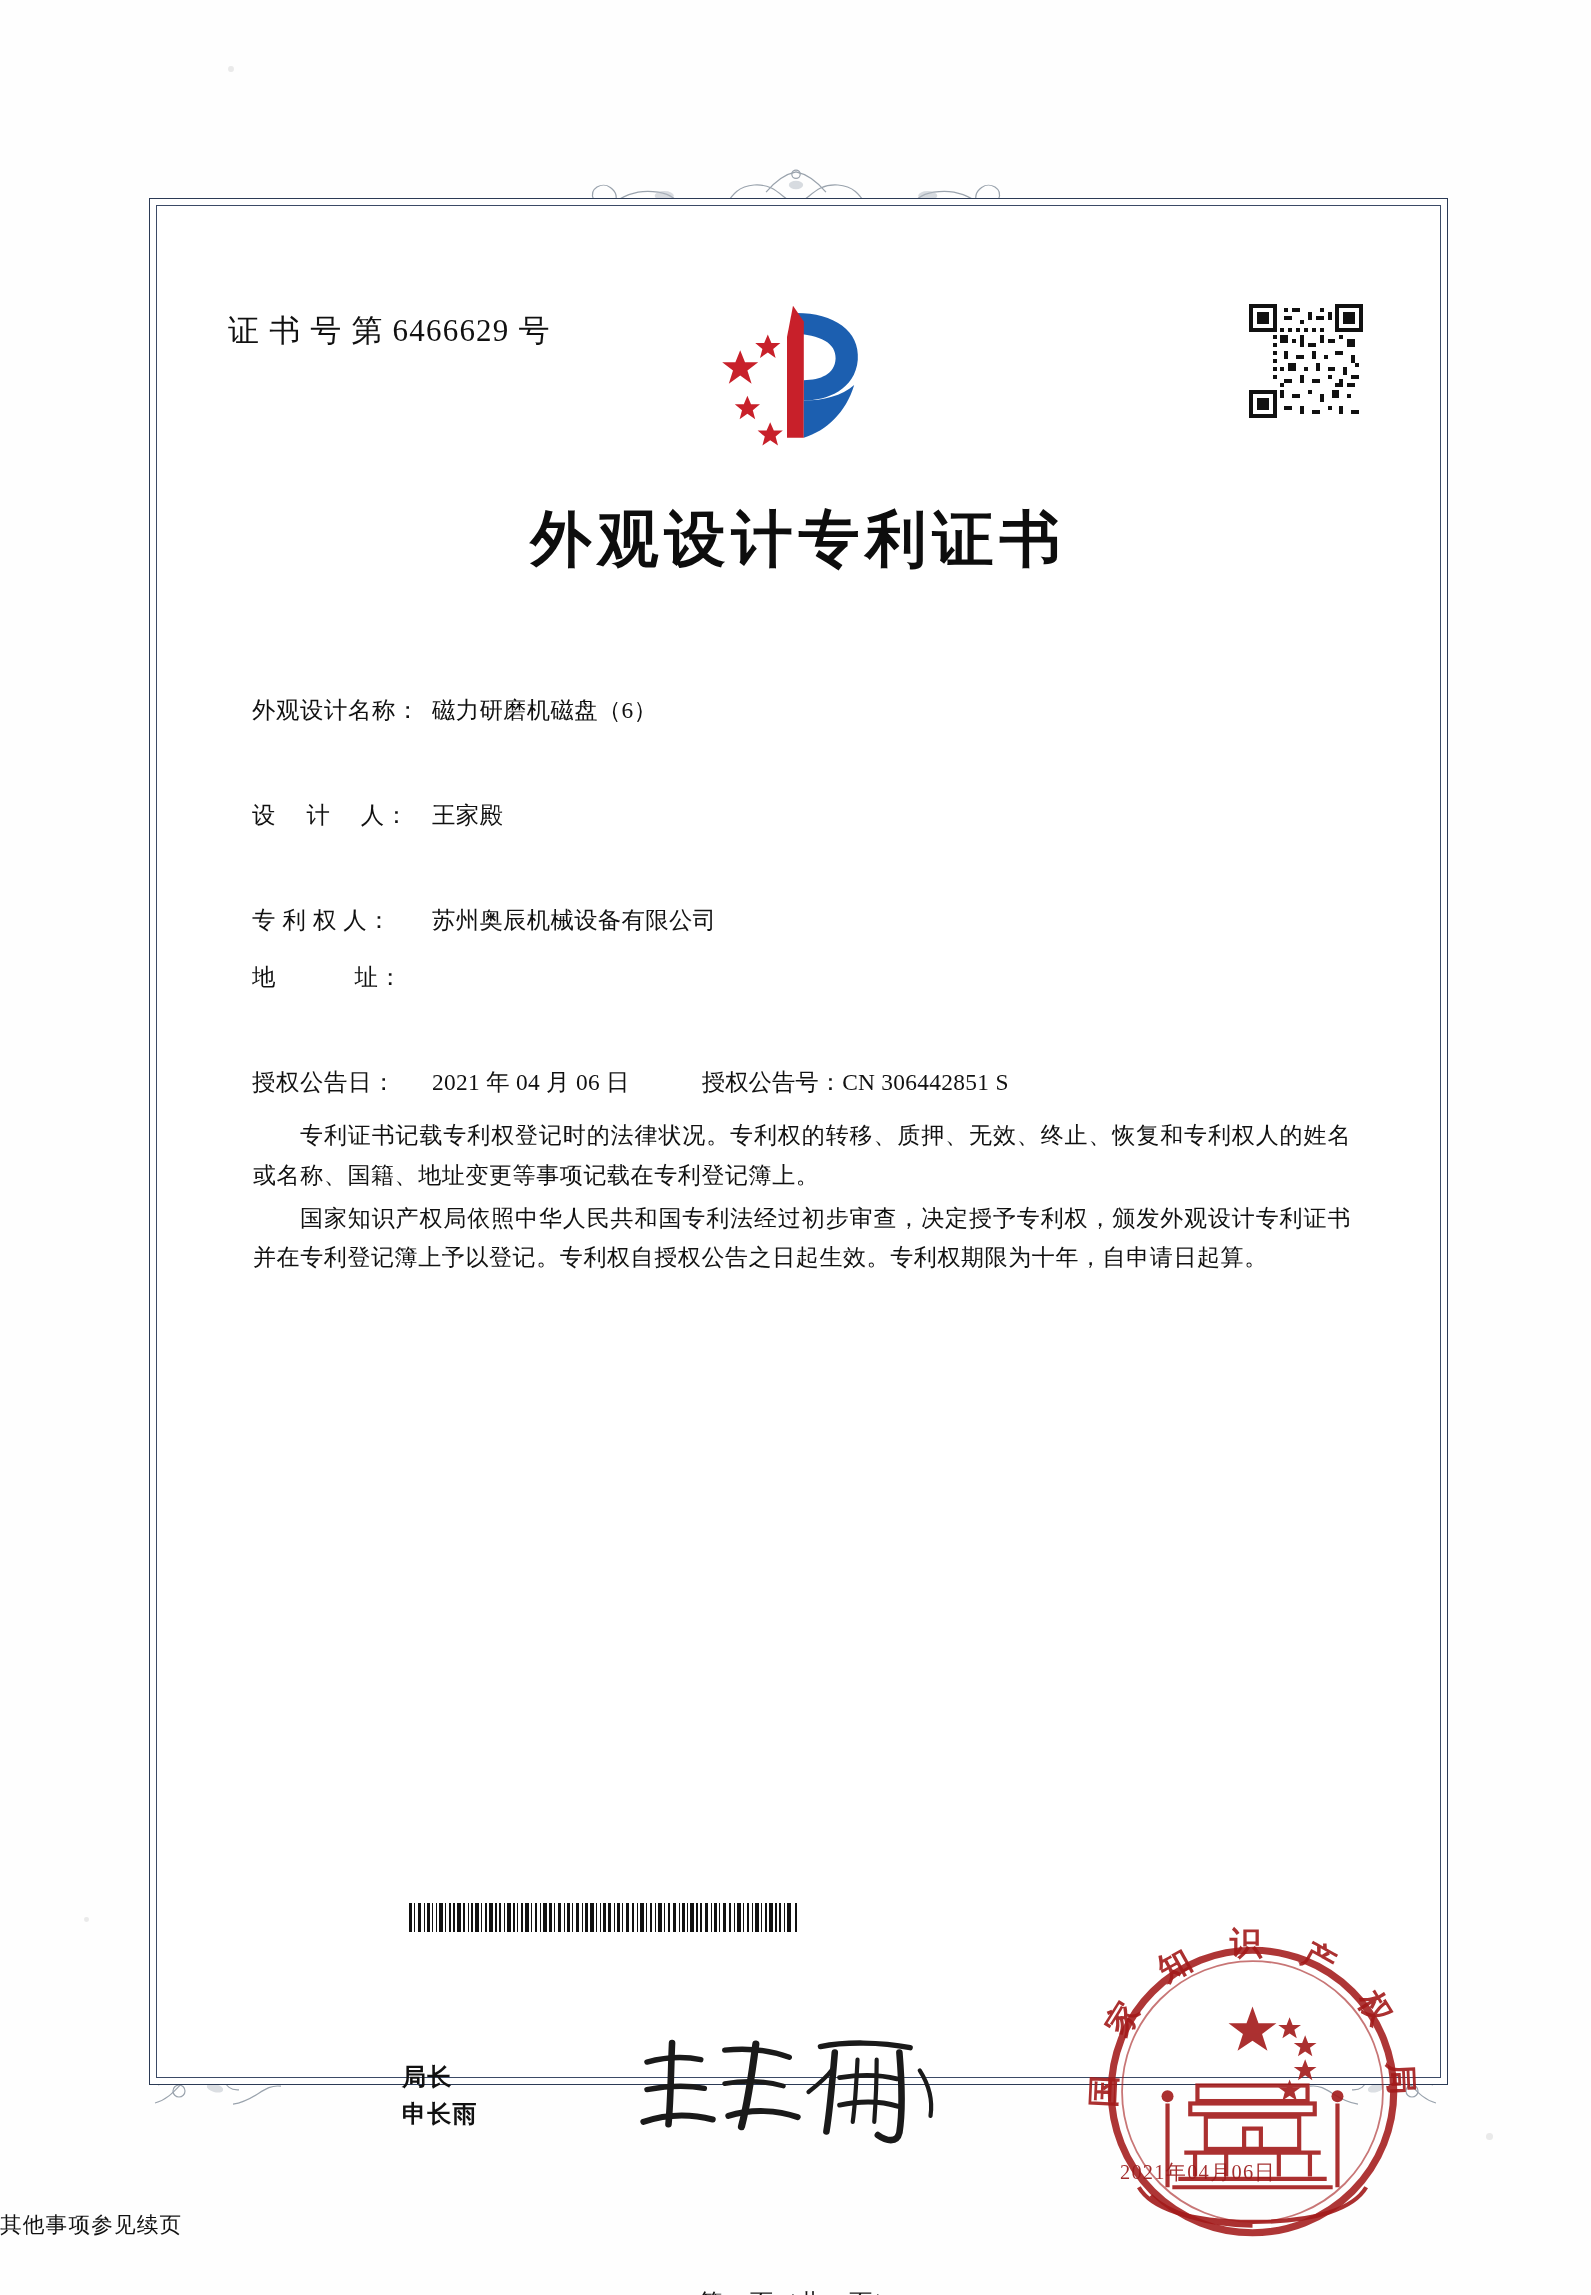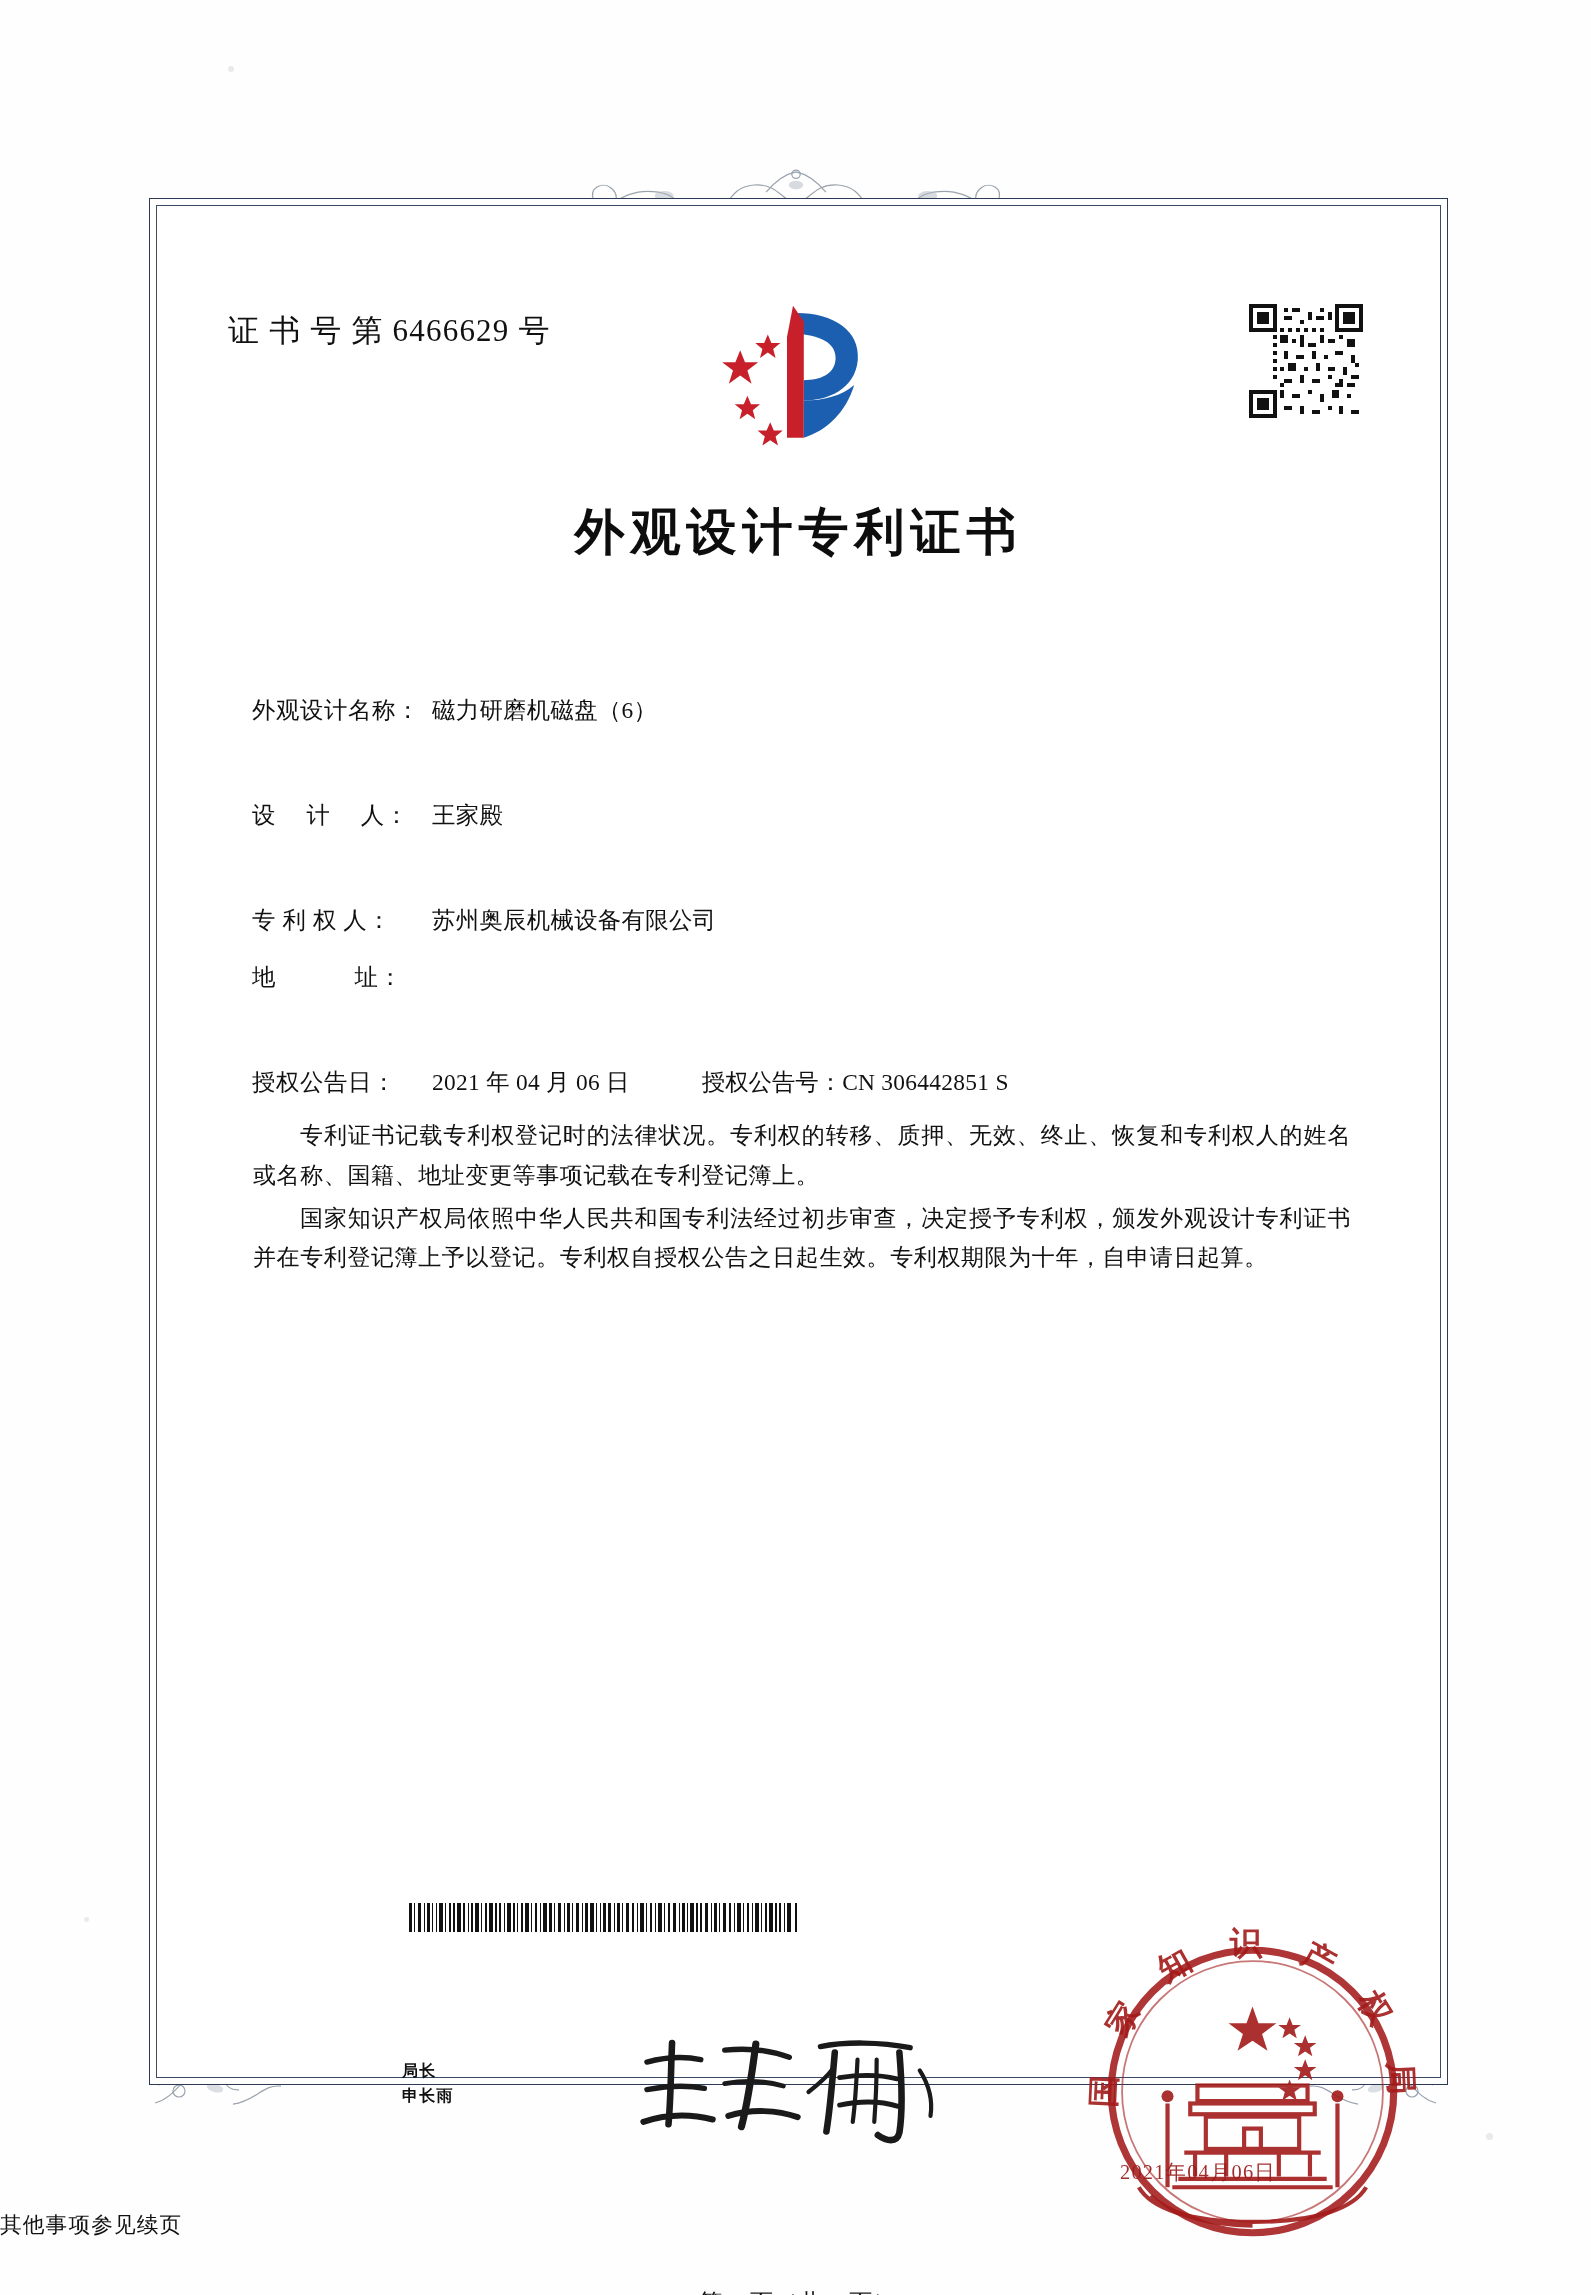--- a/index.html
+++ b/index.html
@@ -85,21 +85,21 @@
     width: 114px;
     height: 114px;
   }
 
   .cert-title {
     position: absolute;
     left: 0;
     right: 0;
     top: 300px;
     text-align: center;
-    font-size: 50px;
+    font-size: 61px;
     font-weight: bold;
     letter-spacing: 6px;
     font-family: "DejaVu Serif", "Liberation Serif", serif;
     color: #0d0d0d;
   }
 
   
   .fields {
     position: absolute;
     left: 102px;
@@ -152,21 +152,21 @@
     top: 1704px;
     width: 395px;
     height: 29px;
   }
 
   
   .sig-block {
     position: absolute;
     left: 252px;
     top: 1860px;
-    font-size: 16px;
+    font-size: 24px;
     line-height: 1.55;
     font-weight: bold;
     letter-spacing: 1.2px;
   }
   .sig-script {
     position: absolute;
     left: 479px;
     top: 1827px;
     width: 335px;
     height: 120px;

